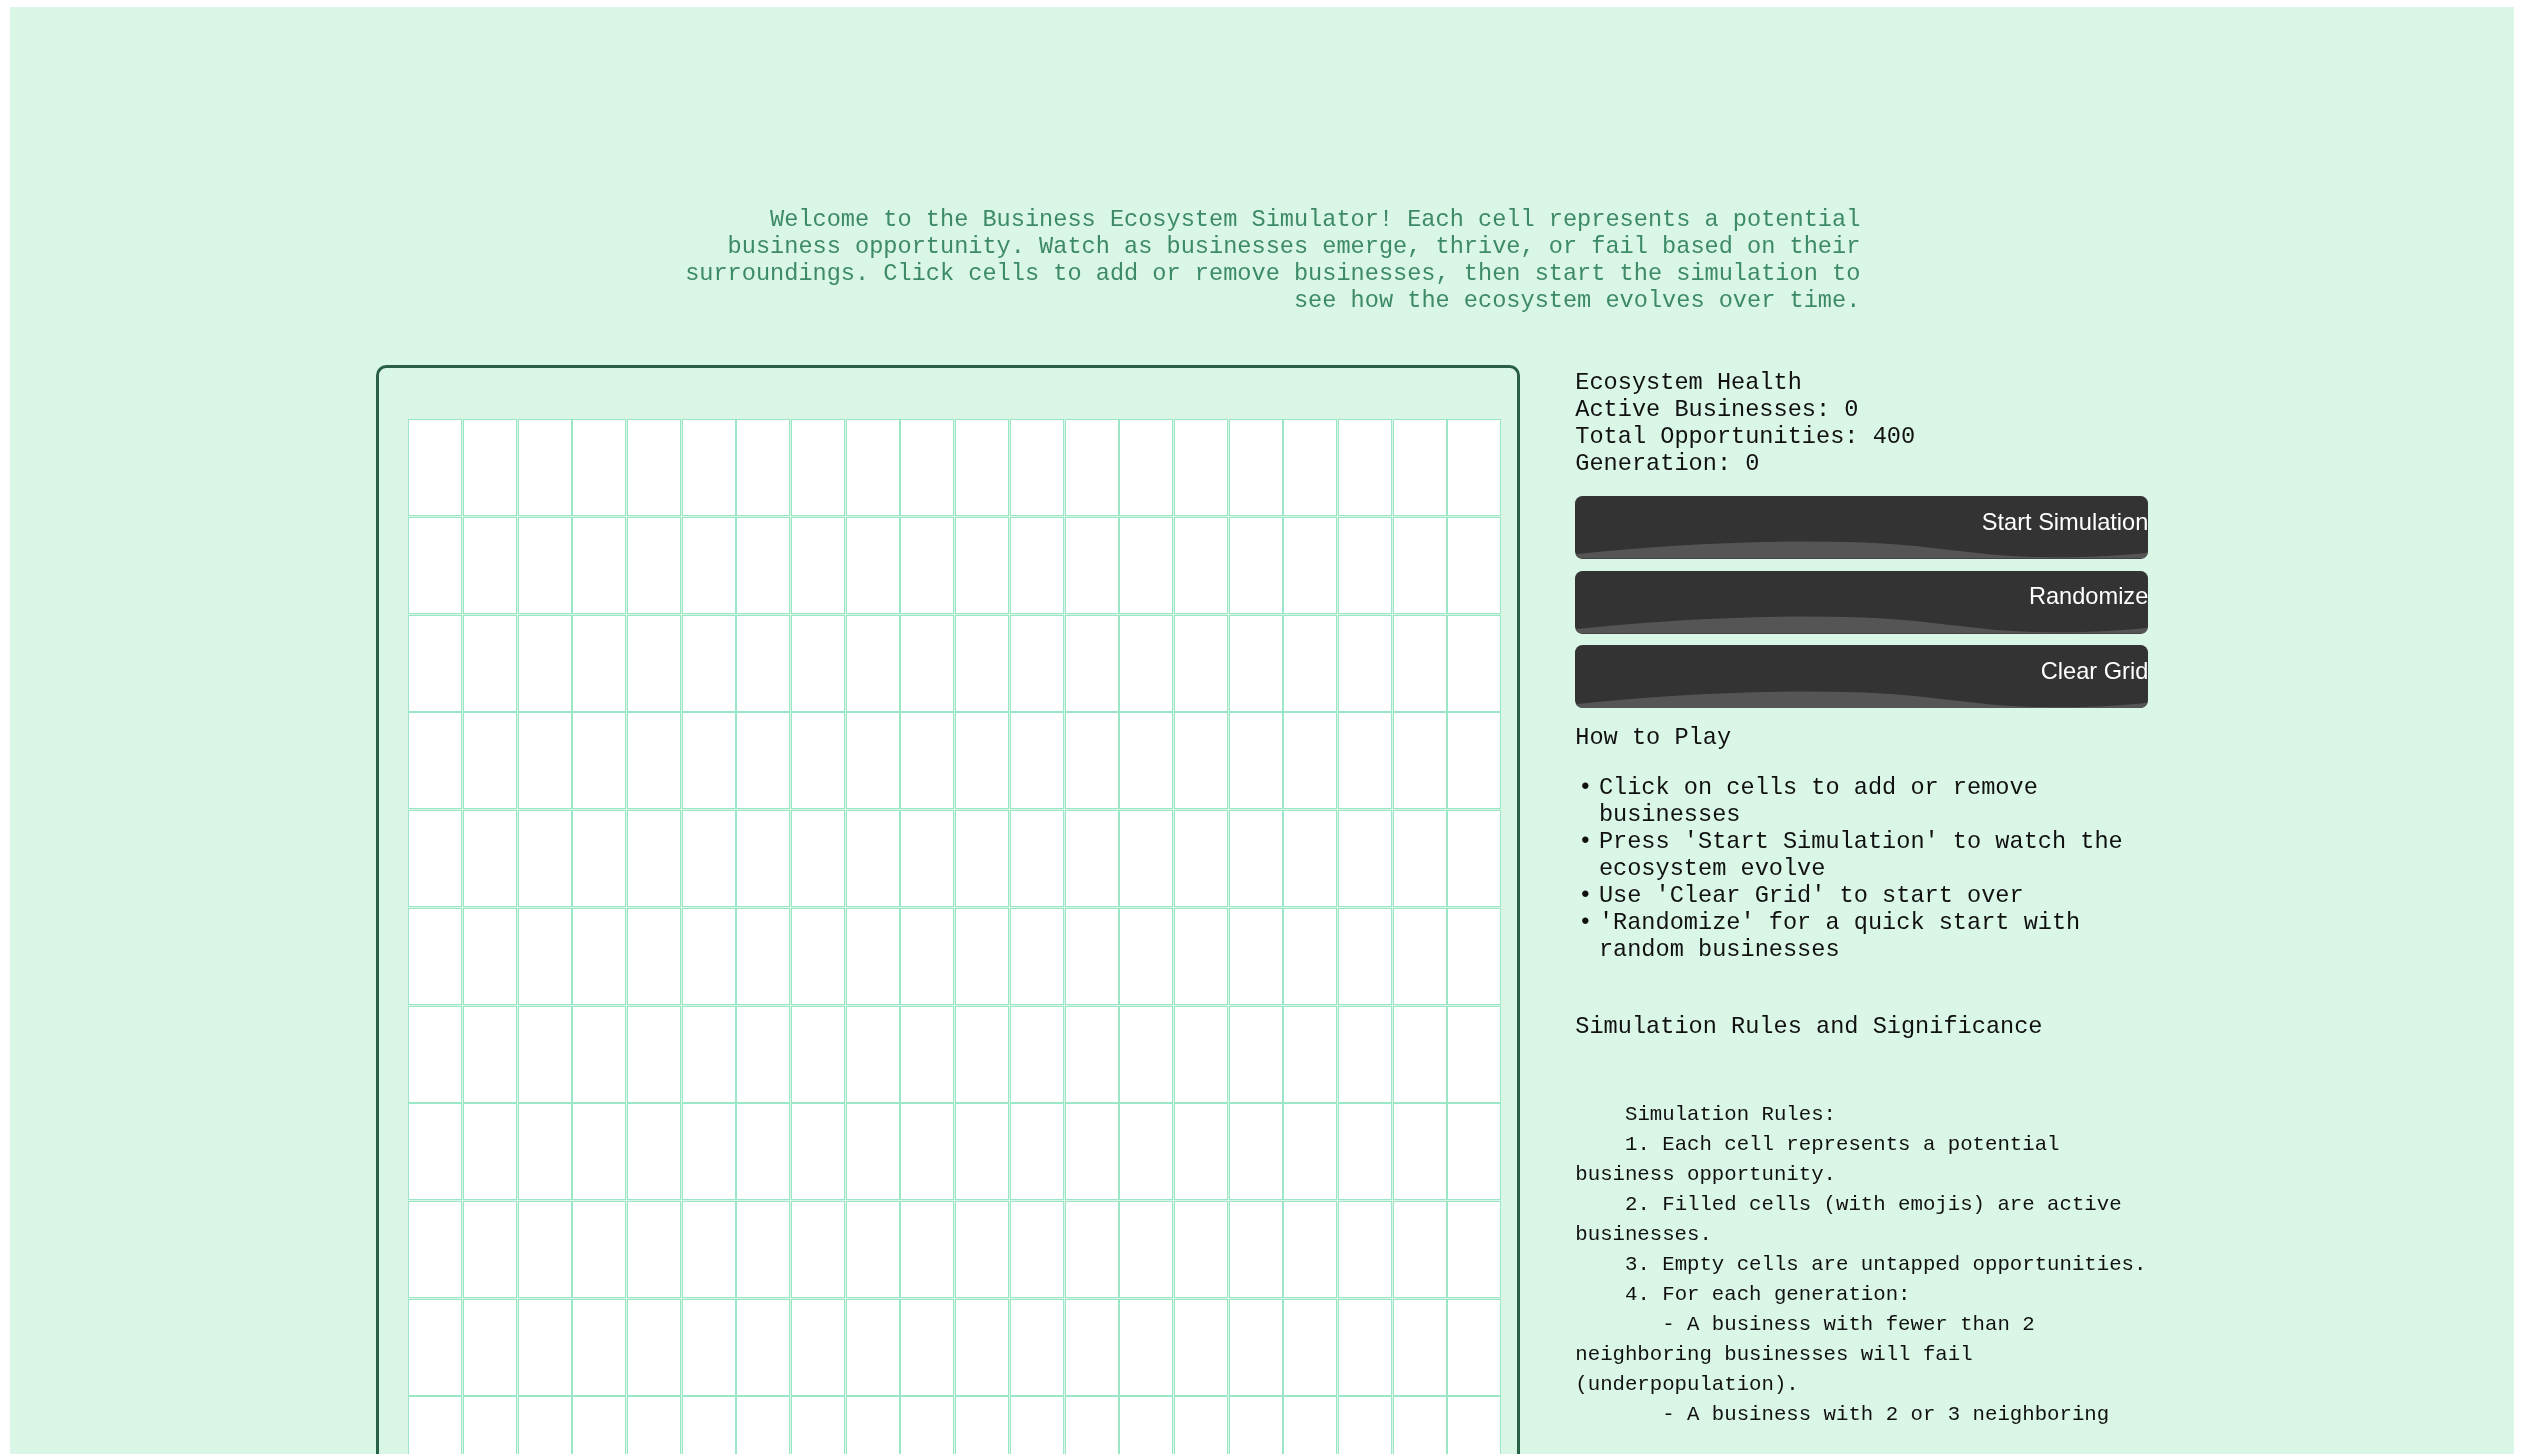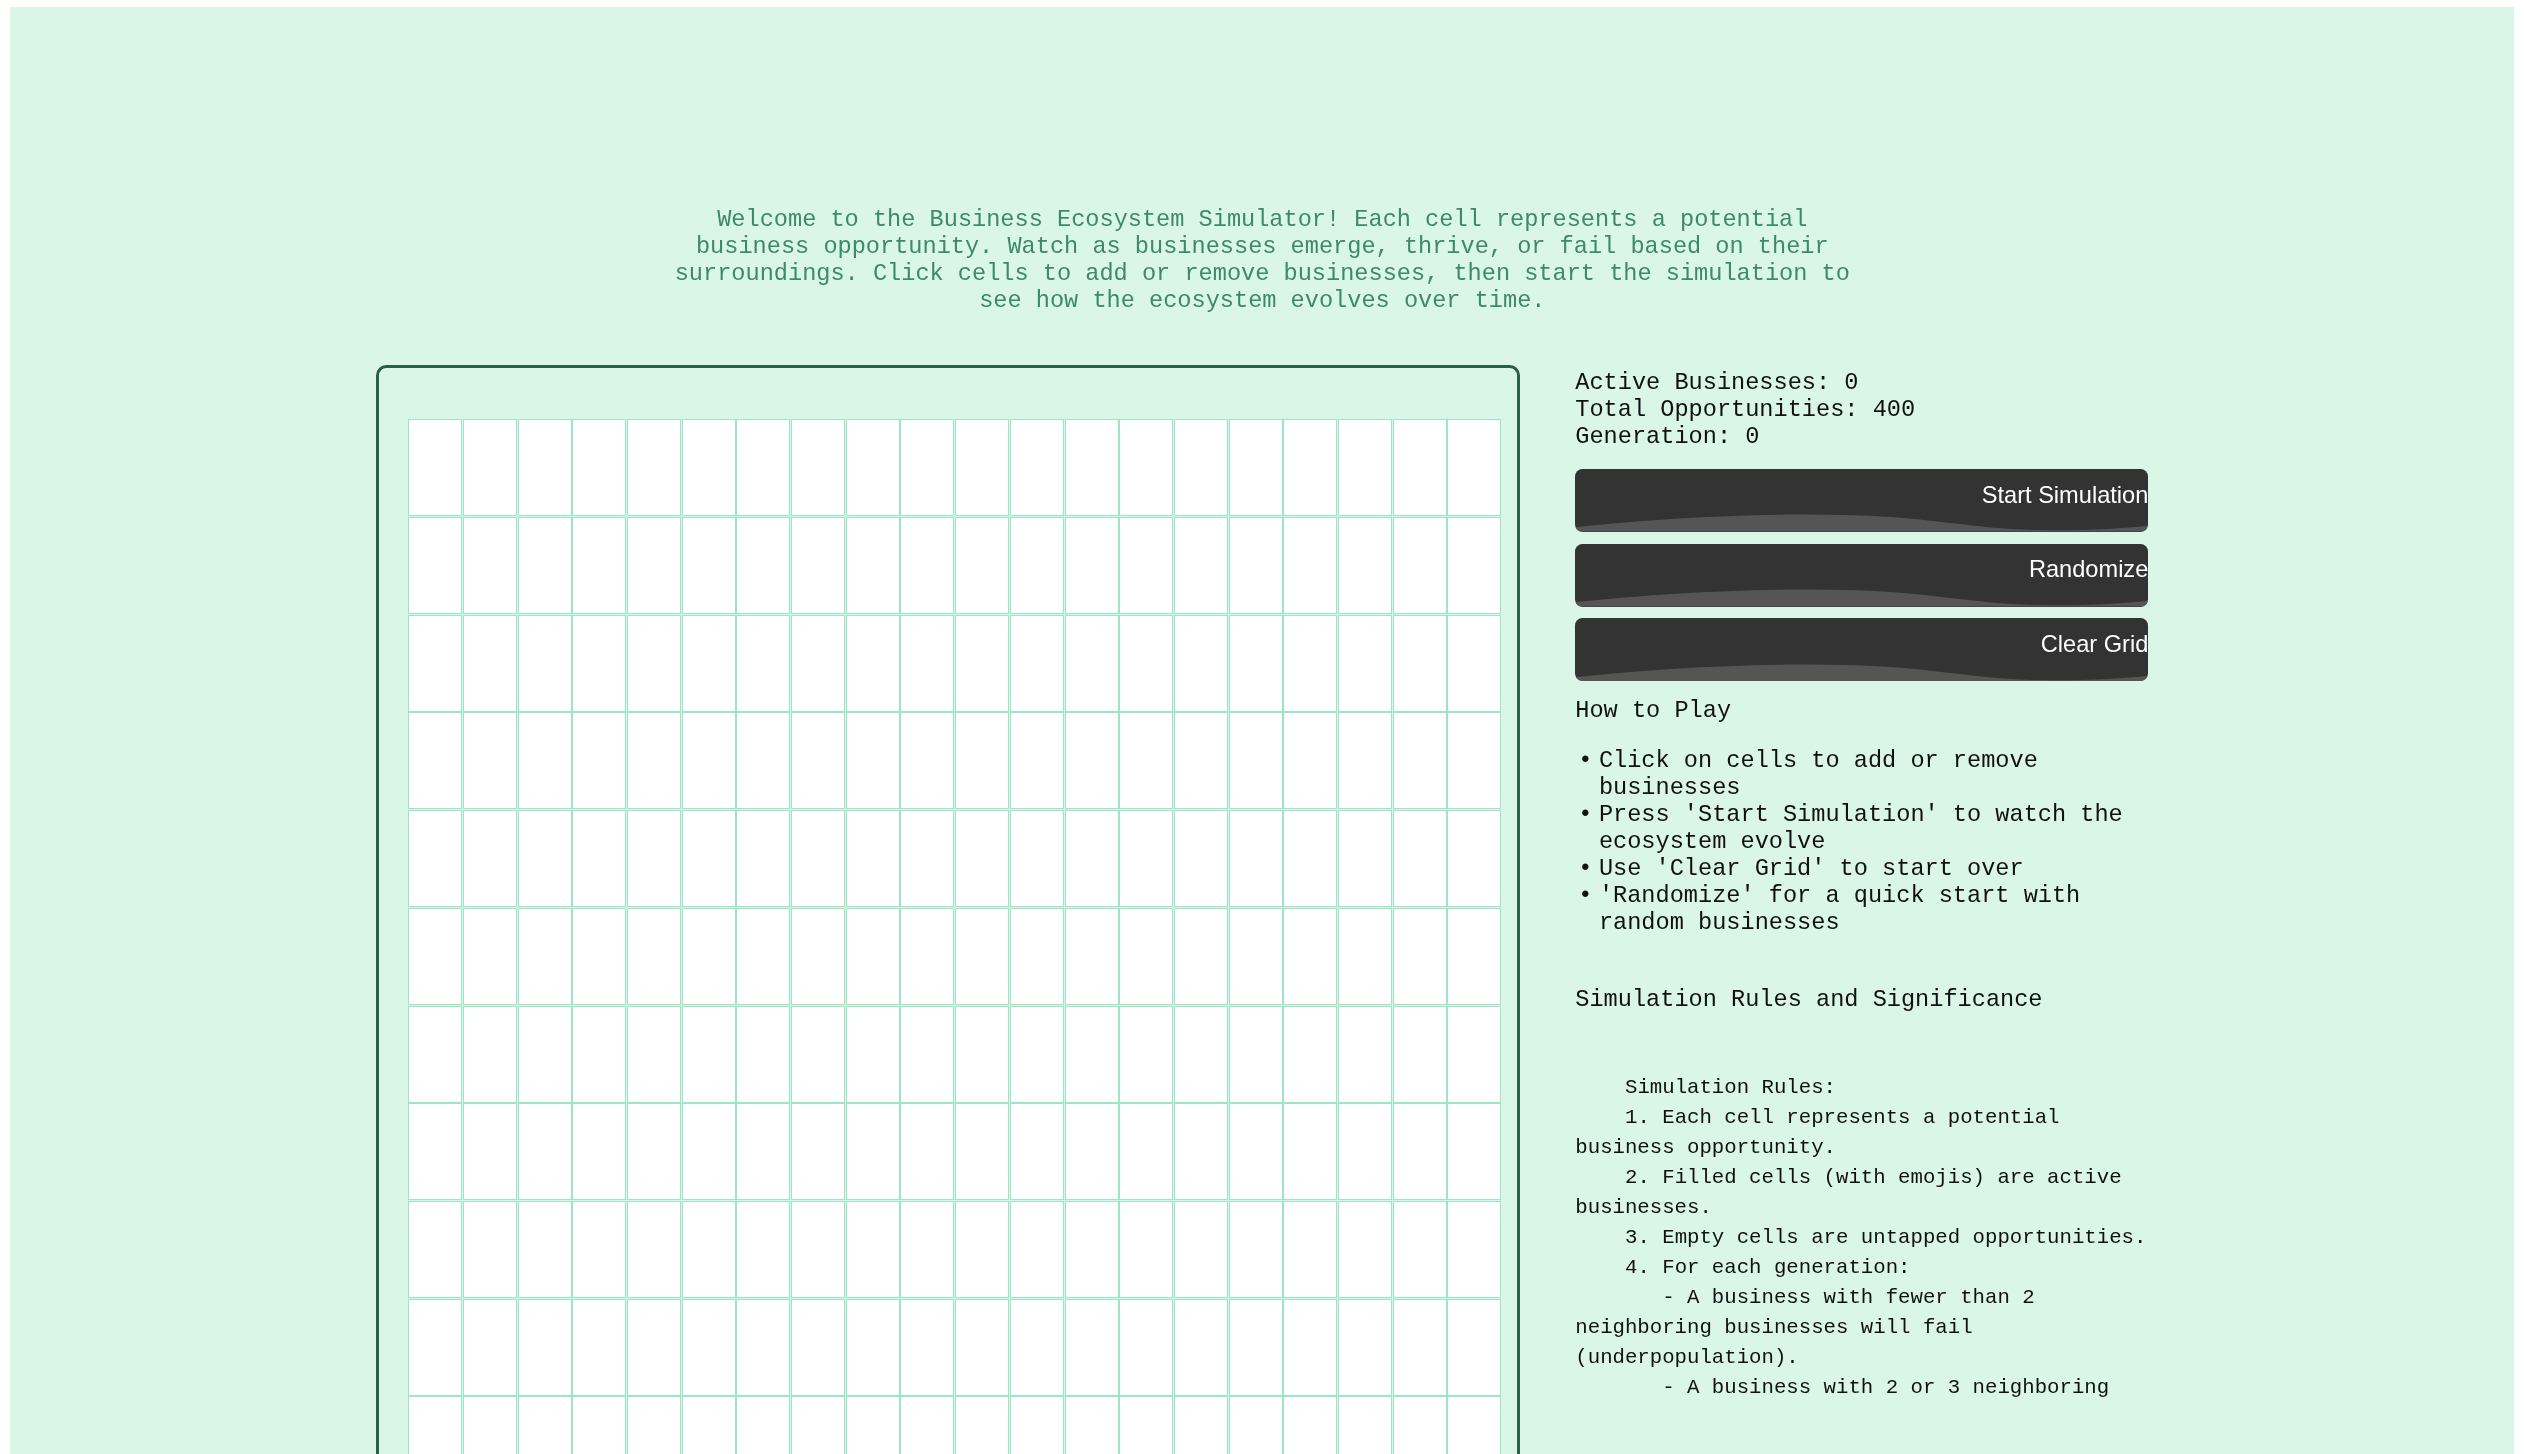--- a/index.html
+++ b/index.html
@@ -31,21 +31,21 @@
       font-size: 59px;
       line-height: 74px;
       color: #2a5f48;
     }
     .intro {
       position: absolute;
       left: 654px;
       width: 1196px;
       top: 199px;
       margin: 0;
-      text-align: center;
+      text-align: right;
       font-family: "Liberation Mono", monospace;
       font-size: 23.6px;
       line-height: 27px;
       color: #3d8a66;
     }
     .grid-container {
       position: absolute;
       left: 366px;
       top: 358px;
       width: 1144px;
@@ -378,20 +378,21 @@
         <div class="cell"></div>
         <div class="cell"></div>
         <div class="cell"></div>
         <div class="cell"></div>
         <div class="cell"></div>
       </div>
   </div>
 
   <div class="panel">
     <div class="stats">
+      <div>Ecosystem Health</div>
       <div>Active Businesses: 0</div>
       <div>Total Opportunities: 400</div>
       <div>Generation: 0</div>
     </div>
 
     <div class="buttons">
       <button class="btn">
         <svg class="wave" viewBox="0 0 776 32" preserveAspectRatio="none">
           <path d="M0,26 C120,14 250,6 380,10 C480,13 540,28 620,30 C690,31 740,28 776,24 L776,32 L0,32 Z" fill="#555555"></path>
         </svg>

